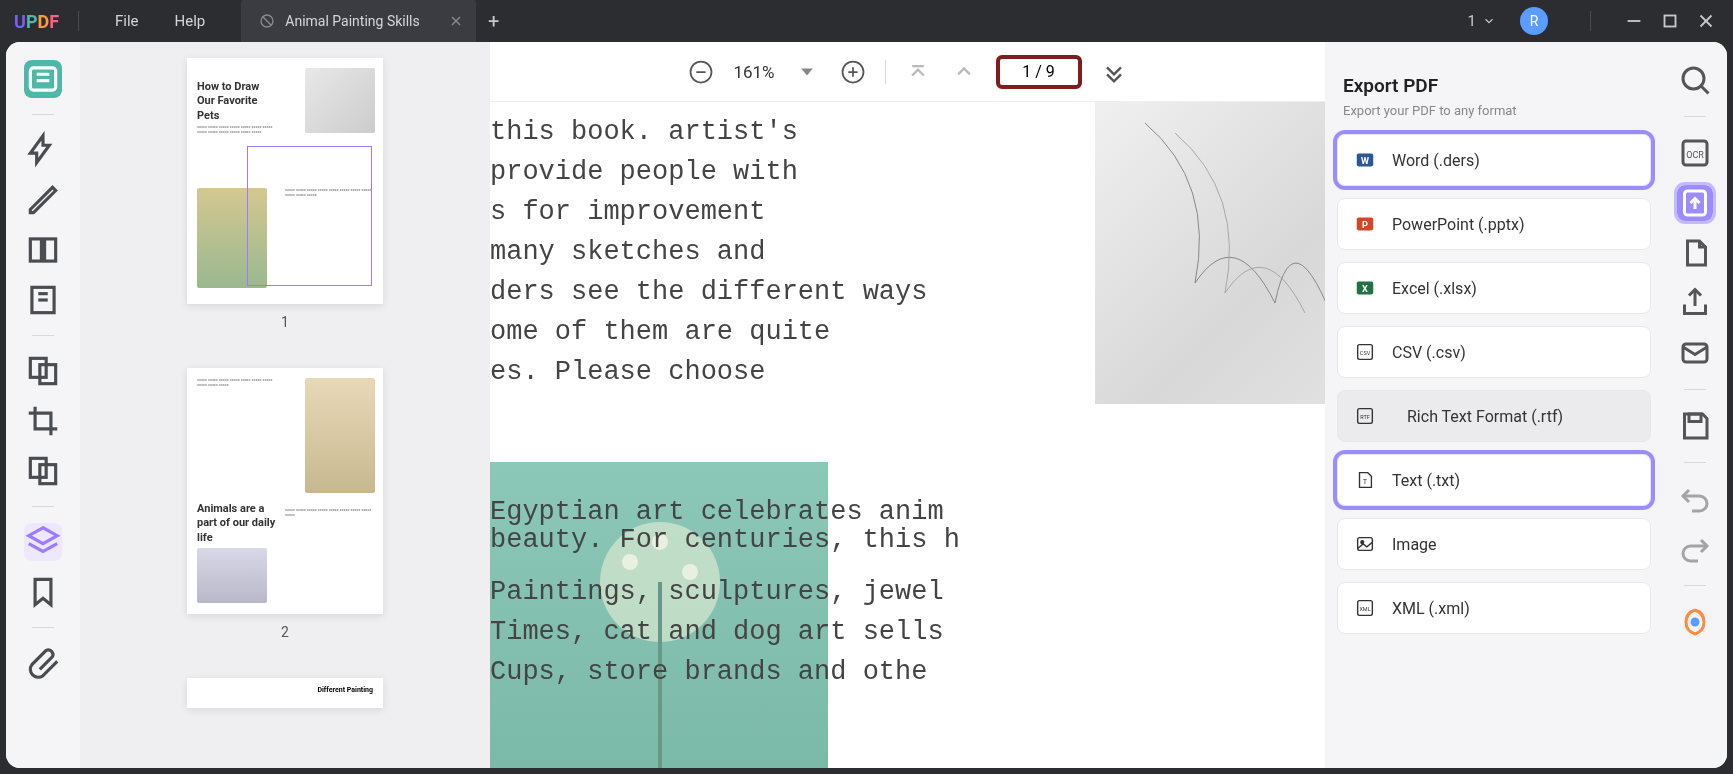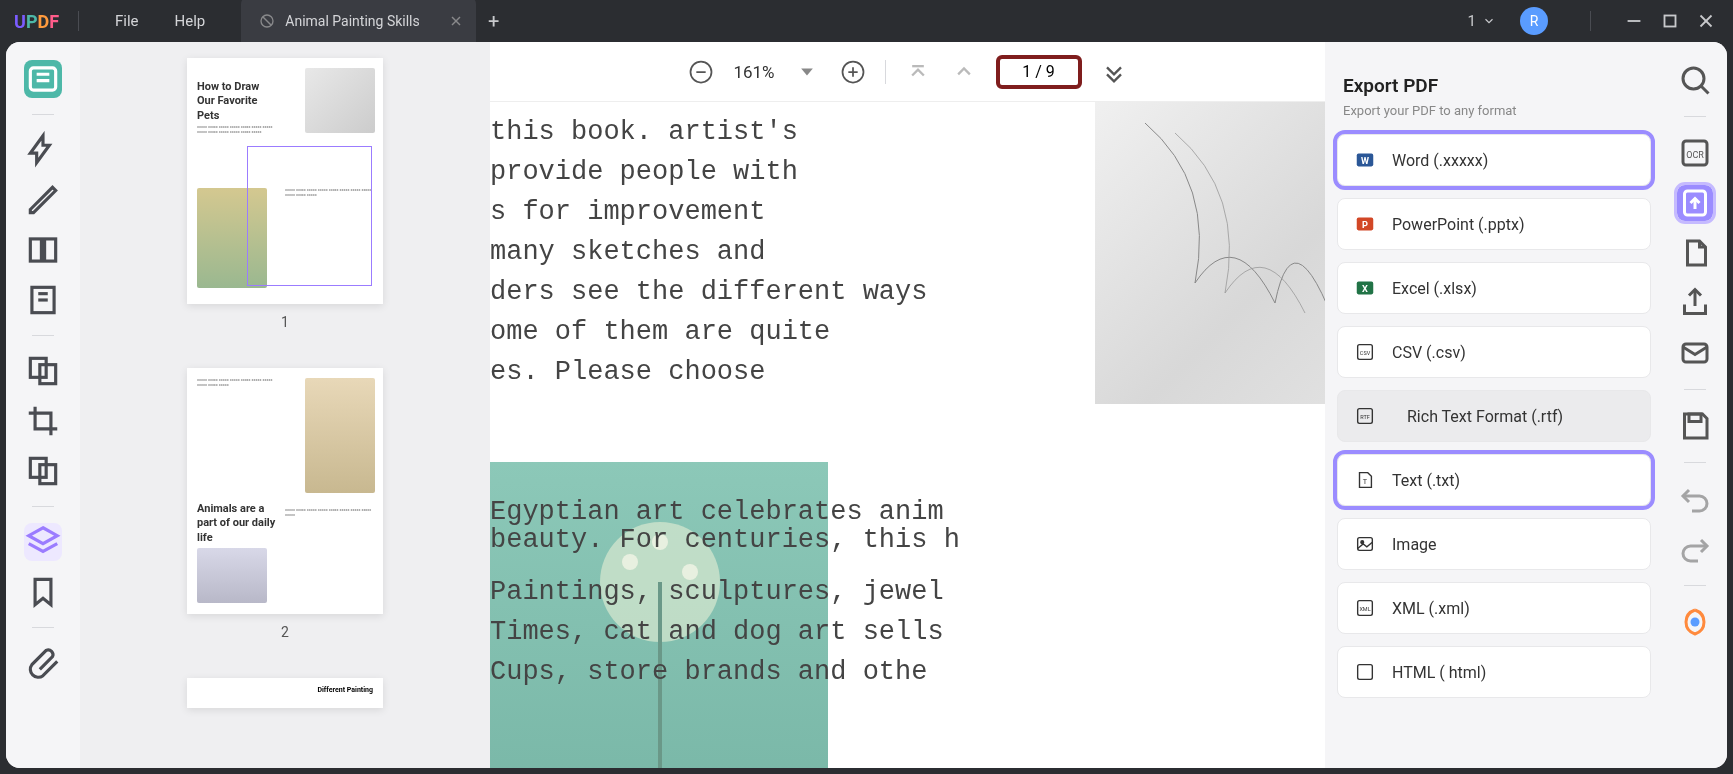--- a/index.html
+++ b/index.html
@@ -303,21 +303,21 @@
   <div class="export-panel">
     <div class="export-title">Export PDF</div>
     <div class="export-sub">Export your PDF to any format</div>
     <div class="export-opt highlighted">
       <span class="fmt-icon">
           <svg viewBox="0 0 24 24">
             <rect x="3" y="5" width="18" height="14" rx="2" fill="#2b5797"></rect>
             <text x="12" y="16" text-anchor="middle" fill="#fff" font-size="10" font-weight="bold">W</text>
           </svg>
         </span>
-      <span>Word (.xxxxx)</span>
+      <span>Word (.ders)</span>
     </div>
     <div class="export-opt">
       <span class="fmt-icon">
           <svg viewBox="0 0 24 24">
             <rect x="3" y="5" width="18" height="14" rx="2" fill="#d24726"></rect>
             <text x="12" y="16" text-anchor="middle" fill="#fff" font-size="10" font-weight="bold">P</text>
           </svg>
         </span>
       <span>PowerPoint (.pptx)</span>
     </div>
@@ -369,28 +369,20 @@
     </div>
     <div class="export-opt">
       <span class="fmt-icon">
           <svg viewBox="0 0 24 24" fill="none" stroke="#333" stroke-width="1.5">
             <rect x="4" y="4" width="16" height="16" rx="2"></rect>
             <text x="12" y="15" text-anchor="middle" fill="#333" font-size="6" stroke="none">XML</text>
           </svg>
         </span>
       <span>XML (.xml)</span>
     </div>
-    <div class="export-opt" style="margin-bottom:-40px;">
-      <span class="fmt-icon">
-          <svg viewBox="0 0 24 24" fill="none" stroke="#333" stroke-width="1.5">
-            <rect x="4" y="4" width="16" height="16" rx="2"></rect>
-          </svg>
-        </span>
-      <span>HTML ( html)</span>
-    </div>
   </div>
 
   <div class="right-rail">
     <div class="right-btn">
         <svg viewBox="0 0 24 24" fill="none" stroke="currentColor" stroke-width="2">
           <circle cx="11" cy="11" r="7"></circle>
           <line x1="16" y1="16" x2="21" y2="21"></line>
         </svg>
       </div>
     <div class="rail-div"></div>

